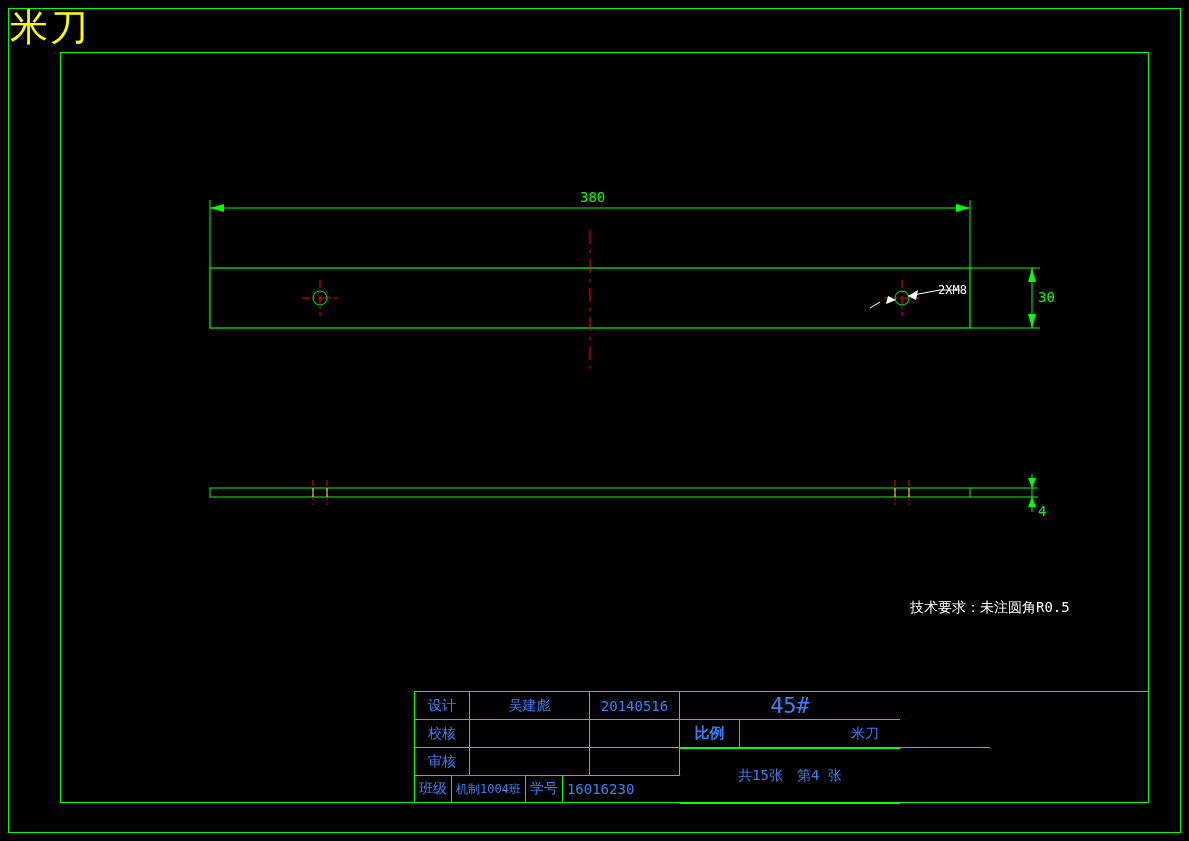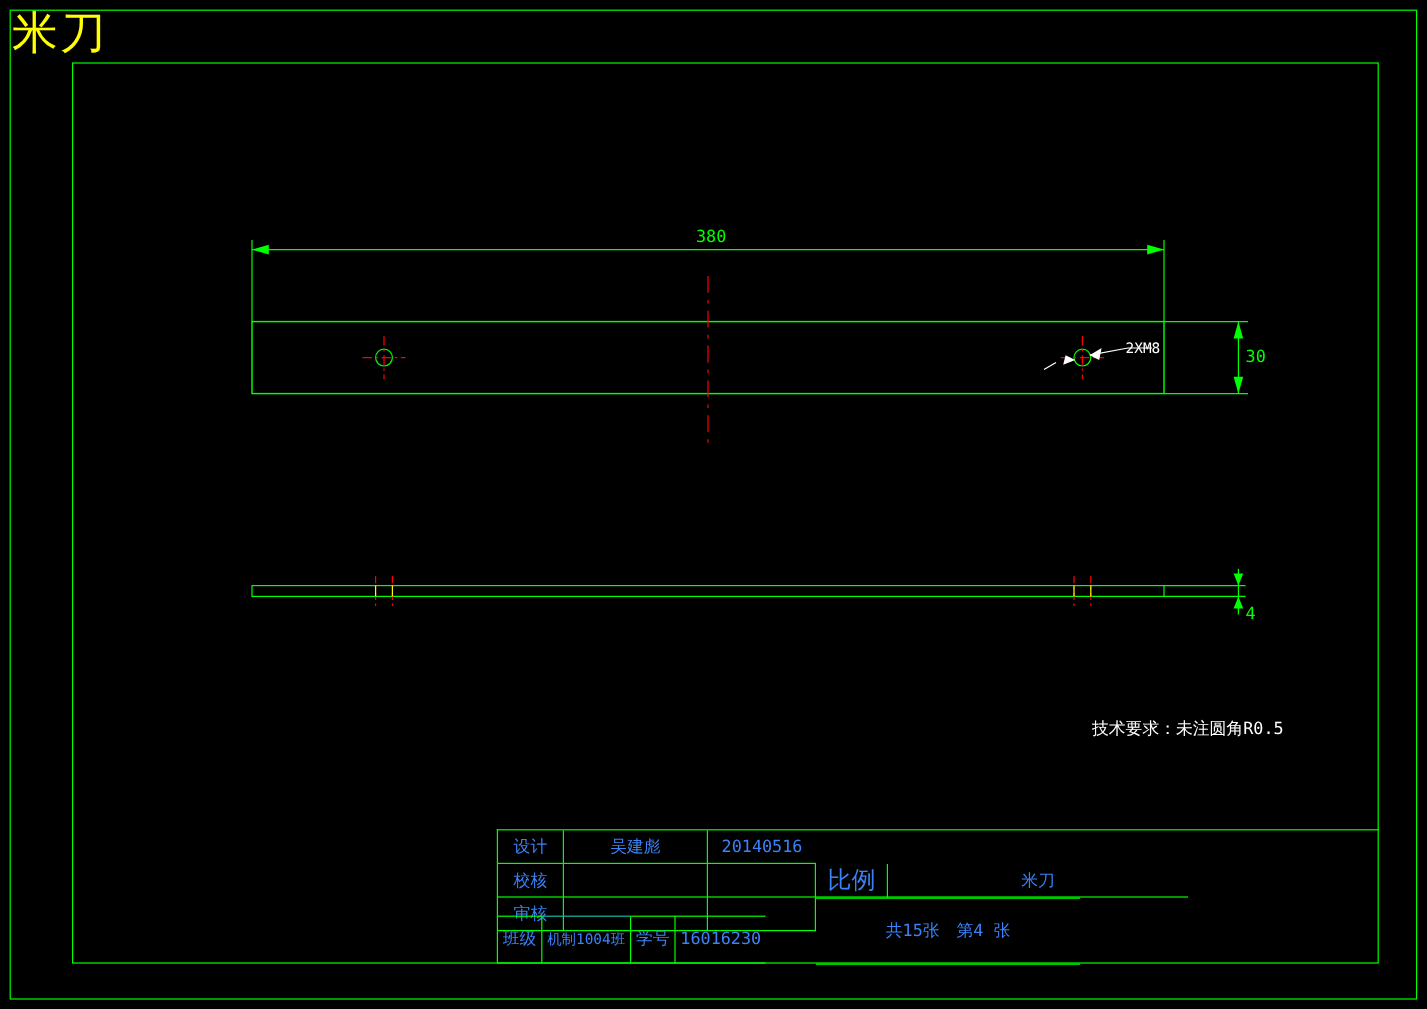--- a/index.html
+++ b/index.html
@@ -59,21 +59,21 @@
     color: #3b82f6;
     font-size: 14px;
     display: flex;
     align-items: center;
     justify-content: center;
     padding: 0 4px;
     white-space: nowrap;
   }
   .tb-cell:last-child { border-right: none; }
   .big { font-size: 22px; }
-  .med { font-size: 20px; }
+  .med { font-size: 15px; font-weight: bold; }
 </style>
 </head>
 <body>
 
 <div class="page-title" data-name="page-title">米刀</div>
 <div class="border-frame" data-name="outer-border"></div>
 <div class="inner-frame" data-name="inner-border"></div>
 
 <svg class="svg-canvas" data-name="drawing-canvas">
 
@@ -127,35 +127,36 @@
   <text x="1038" y="516" class="dim-text" data-name="dim-thickness-value">4</text>
 
   <text x="910" y="612" fill="#ffffff" font-size="14" data-name="technical-requirement">技术要求：未注圆角R0.5</text>
 </svg>
 
 <div class="titleblock" data-name="title-block">
   <div class="tb-row" data-name="title-row-1">
     <div class="tb-cell" style="width:55px" data-name="design-label">设计</div>
     <div class="tb-cell" style="width:120px" data-name="designer-name">吴建彪</div>
     <div class="tb-cell" style="width:90px" data-name="design-date">20140516</div>
+    <div class="tb-cell big" style="width:220px;border-bottom:1px solid #00ff00" data-name="material">45#</div>
   </div>
   <div class="tb-row" data-name="title-row-2">
     <div class="tb-cell" style="width:55px" data-name="check-label">校核</div>
     <div class="tb-cell" style="width:120px" data-name="checker-name"></div>
     <div class="tb-cell" style="width:90px" data-name="check-date"></div>
     <div class="tb-cell med" style="width:60px" data-name="scale-label">比例</div>
     <div class="tb-cell" style="width:250px" data-name="part-name">米刀</div>
   </div>
   <div class="tb-row" data-name="title-row-3">
     <div class="tb-cell" style="width:55px" data-name="review-label">审核</div>
     <div class="tb-cell" style="width:120px" data-name="reviewer-name"></div>
     <div class="tb-cell" style="width:90px" data-name="review-date"></div>
     <div class="tb-cell" style="width:220px;border-top:1px solid #00ff00" data-name="sheet-info">共15张　第4 张</div>
   </div>
-  <div class="tb-row" style="position:absolute;bottom:0;left:0;width:265px;height:40px" data-name="title-row-4">
+  <div class="tb-row" style="position:absolute;bottom:0;left:0;width:265px;height:28px" data-name="title-row-4">
     <div class="tb-cell" style="width:55px;border-top:1px solid #00ff00" data-name="class-label">班级</div>
     <div class="tb-cell" style="width:80px;border-top:1px solid #14b8a6;font-size:12px" data-name="class-value">机制1004班</div>
     <div class="tb-cell" style="width:40px;border-top:1px solid #00ff00" data-name="student-id-label">学号</div>
     <div class="tb-cell" style="width:90px;border-top:1px solid #00ff00" data-name="student-id-value">16016230</div>
   </div>
 </div>
 
 <style>
   .titleblock { height:112px; }
   .titleblock .tb-row:nth-child(3) .tb-cell:nth-child(1),

